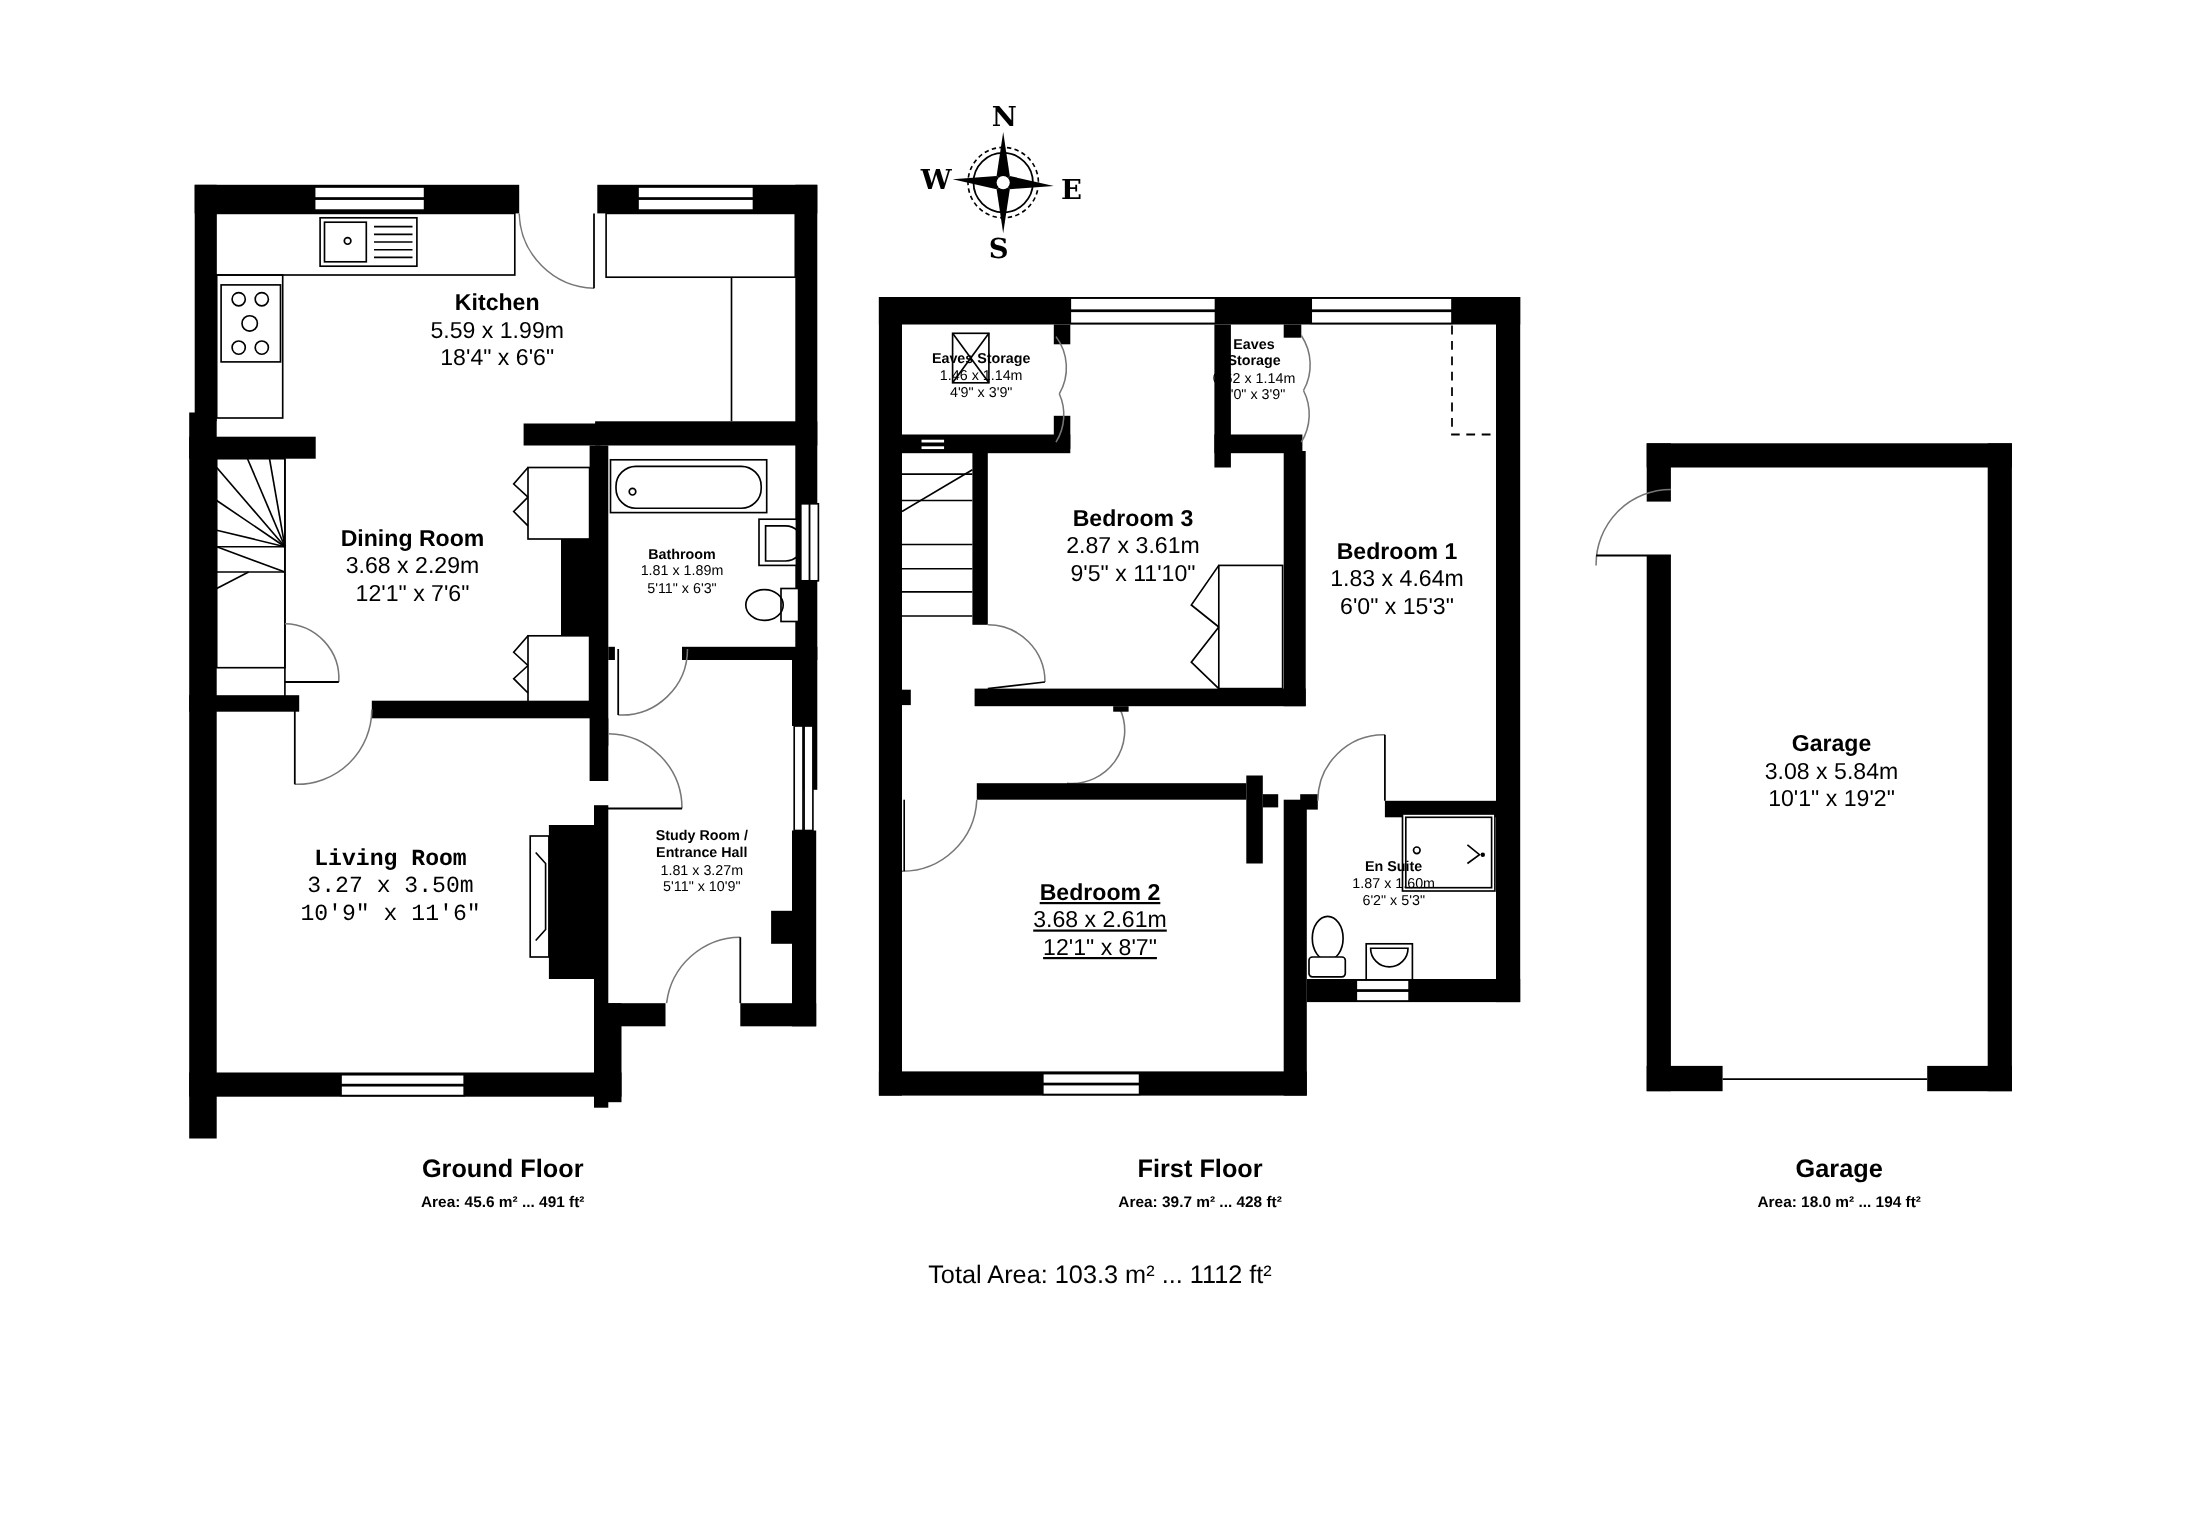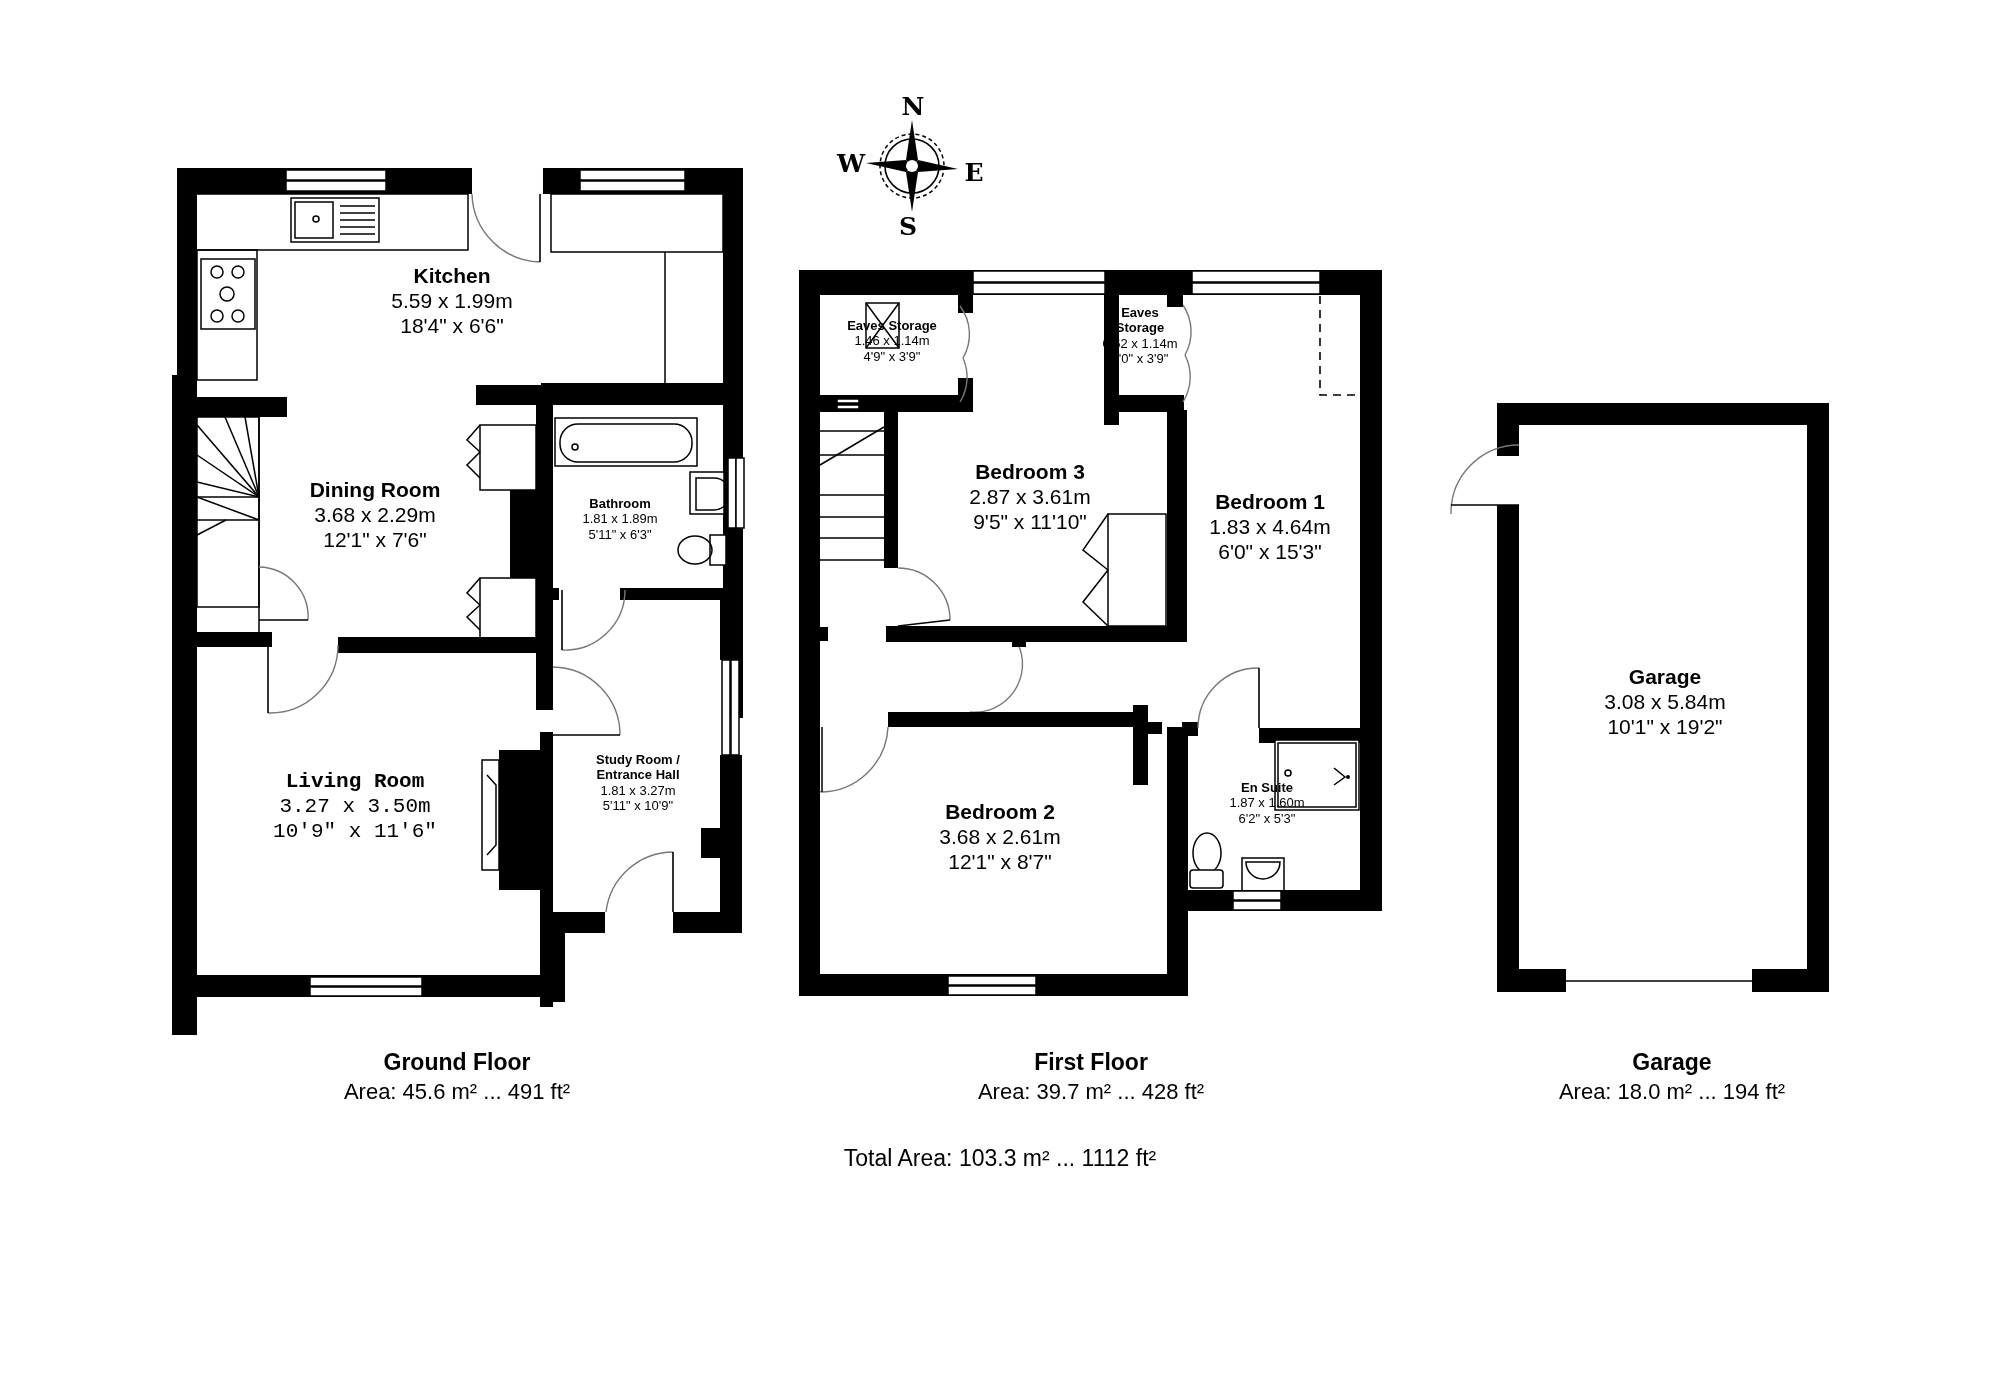--- a/index.html
+++ b/index.html
@@ -12,21 +12,21 @@
   .door { fill: none; stroke: #777; stroke-width: 1.4; }
   .leaf { stroke: #000; stroke-width: 1.6; }
   .thin { fill: none; stroke: #000; stroke-width: 1.5; }
   .dash { fill: none; stroke: #000; stroke-width: 1.6; stroke-dasharray: 8 6; }
   .lbl { position: absolute; text-align: center; transform: translateX(-50%); white-space: nowrap; line-height: 1.18; }
   .lbl .n { font-weight: bold; }
   .lg { font-size: 21px; }
   .sm { font-size: 13px; }
   .floor { position: absolute; text-align: center; transform: translateX(-50%); white-space: nowrap; }
   .floor .t { font-weight: bold; font-size: 23px; line-height: 30px; }
-  .floor .a { font-size: 22px; line-height: 30px; }
+  .floor .a { font-size: 14px; line-height: 30px; font-weight: bold; }
   .total { position: absolute; left: 1000px; top: 1145px; transform: translateX(-50%); font-size: 23px; white-space: nowrap; text-align: center; }
   .disc { position: absolute; left: 1005px; top: 1190px; transform: translateX(-50%); width: 1000px; text-align: center; font-size: 16.5px; line-height: 23px; }
   .cmp { position: absolute; font-family: "DejaVu Serif", serif; font-weight: bold; font-size: 25px; transform: translate(-50%, -50%); }
 </style>
 </head>
 <body>
 
 <svg class="plan" viewBox="0 0 2000 1387" xmlns="http://www.w3.org/2000/svg">
 
   <g>
@@ -284,21 +284,21 @@
 <div class="lbl lg" style="left:1030px; top:460px;">
   <div class="n">Bedroom 3</div>
   <div>2.87 x 3.61m</div>
   <div>9'5" x 11'10"</div>
 </div>
 <div class="lbl lg" style="left:1270px; top:490px;">
   <div class="n">Bedroom 1</div>
   <div>1.83 x 4.64m</div>
   <div>6'0" x 15'3"</div>
 </div>
-<div class="lbl lg" style="left:1000px; top:800px;">
+<div class="lbl lg" style="left:1000px; top:800px;text-decoration:underline;">
   <div class="n">Bedroom 2</div>
   <div>3.68 x 2.61m</div>
   <div>12'1" x 8'7"</div>
 </div>
 <div class="lbl sm" style="left:1267px; top:780px;">
   <div class="n">En Suite</div>
   <div>1.87 x 1.60m</div>
   <div>6'2" x 5'3"</div>
 </div>
 

